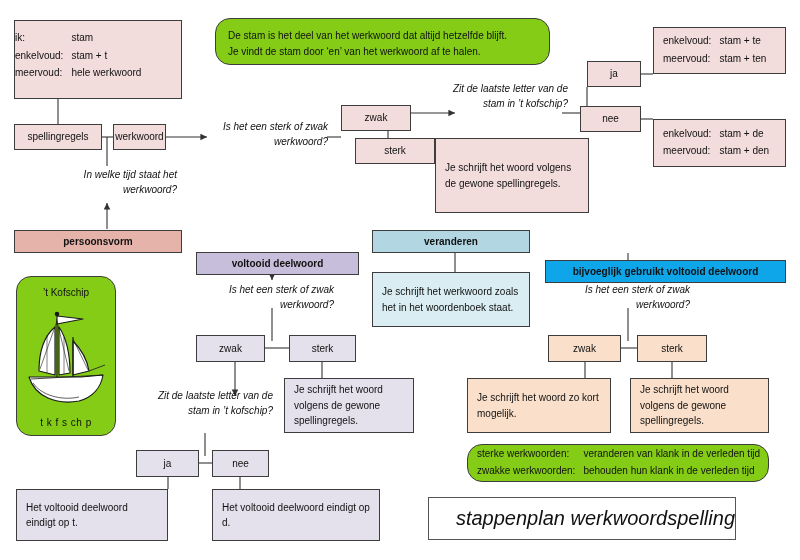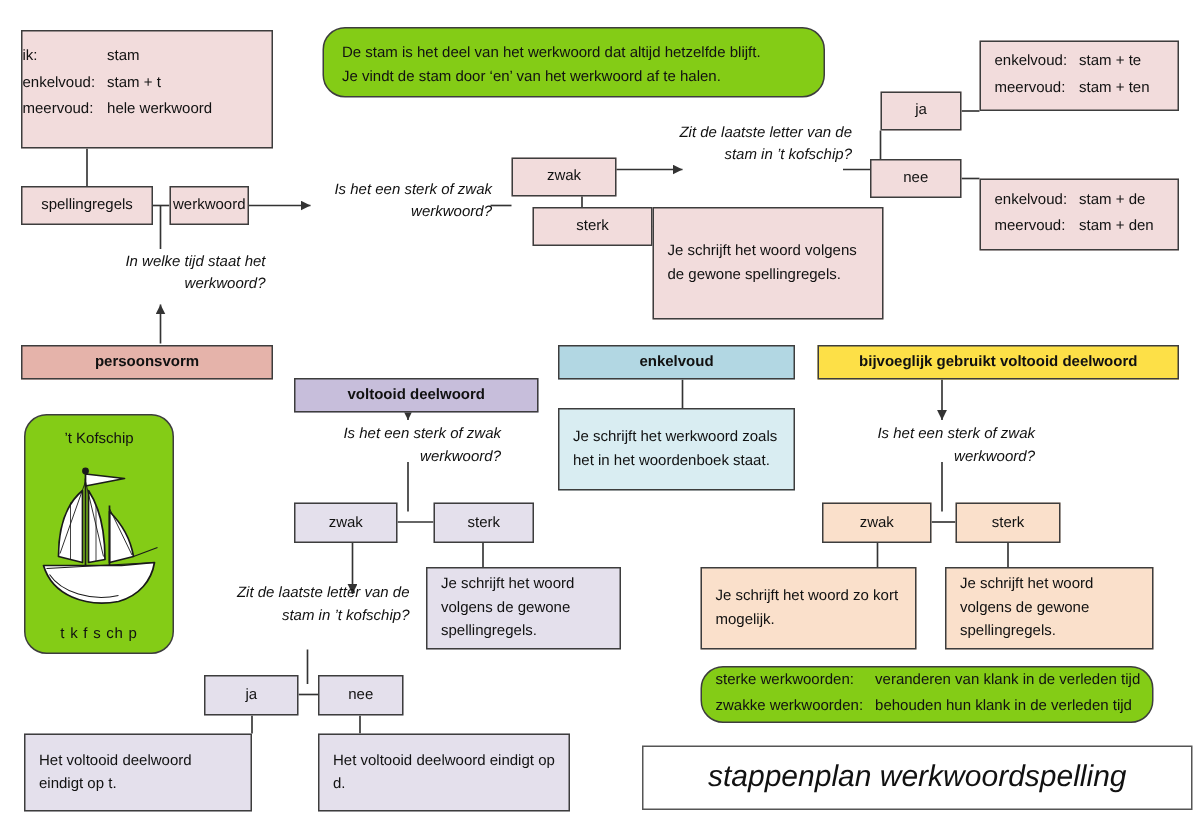--- a/index.html
+++ b/index.html
@@ -29,21 +29,21 @@
   .box.center{justify-content:center;text-align:center;}
   .box.pad{padding:6px 9px;align-items:center;}
   .box.top{align-items:flex-start;padding-top:9px;}
   
   .pink{background:#f2dcdc;}
   .pinkhdr{background:#e5b3aa;}
   .purple{background:#e4e0ec;}
   .purplehdr{background:#c7bedb;}
   .bluehdr{background:#b2d7e3;}
   .blue{background:#d9edf2;}
-  .orangehdr{background:#fde047;}
+  .orangehdr{background:#0ea5e9;margin-top:30px;}
   .orange{background:#fae0cb;}
   .grey{background:#84cc16;border-radius:15px;}
   .white{background:#ffffff;}
   .hdr{
     font-weight:bold;
     justify-content:center;
     text-align:center;
     font-size:10px;
   }
   .note{
@@ -227,21 +227,21 @@
 
   <div class="box pinkhdr hdr" style="left:14px;top:230px;width:168px;height:23px;">
     <span>persoonsvorm</span>
   </div>
 
   <div class="box purplehdr hdr" style="left:196px;top:230px;width:163px;height:23px;margin-top:22px;">
     <span>voltooid deelwoord</span>
   </div>
 
   <div class="box bluehdr hdr" style="left:372px;top:230px;width:158px;height:23px;">
-    <span>enkelvoud</span>
+    <span>veranderen</span>
   </div>
 
   <div class="box orangehdr hdr" style="left:545px;top:230px;width:241px;height:23px;">
     <span>bijvoeglijk gebruikt voltooid deelwoord</span>
   </div>
 
   <div class="box grey ship-box" style="left:16px;top:276px;width:100px;height:160px;">
     <div class="ship-title">’t Kofschip</div>
     <svg width="86" height="104" viewBox="0 0 86 104" style="margin-top:4px;">
       <g fill="none" stroke="#1a1a1a" stroke-width="1.15" stroke-linejoin="round">
@@ -334,17 +334,17 @@
         <td>veranderen van klank in de verleden tijd</td>
       </tr>
       <tr>
         <td class="k">zwakke werkwoorden:</td>
         <td>behouden hun klank in de verleden tijd</td>
       </tr>
     </tbody>
       </table>
   </div>
 
-  <div class="box white title-box" style="left:428px;top:497px;width:367px;height:43px;">
+  <div class="box white title-box" style="left:428px;top:497px;width:308px;height:43px;justify-content:flex-end;">
     <span>stappenplan werkwoordspelling</span>
   </div>
 
 </div>
 
 </body></html>

